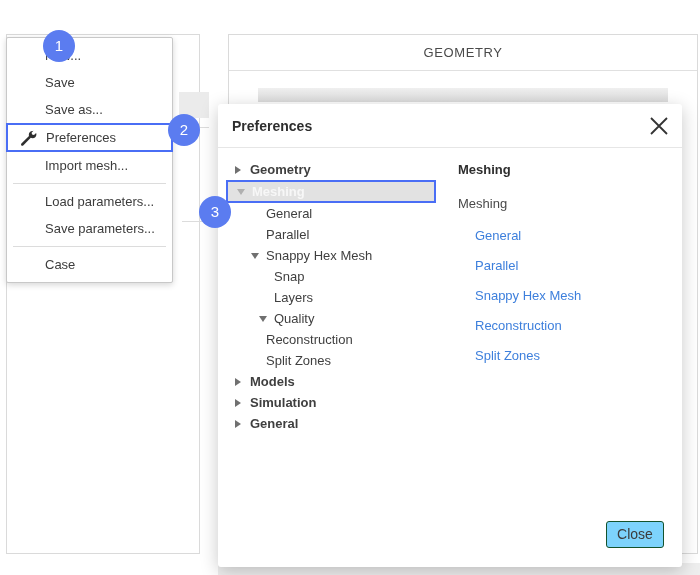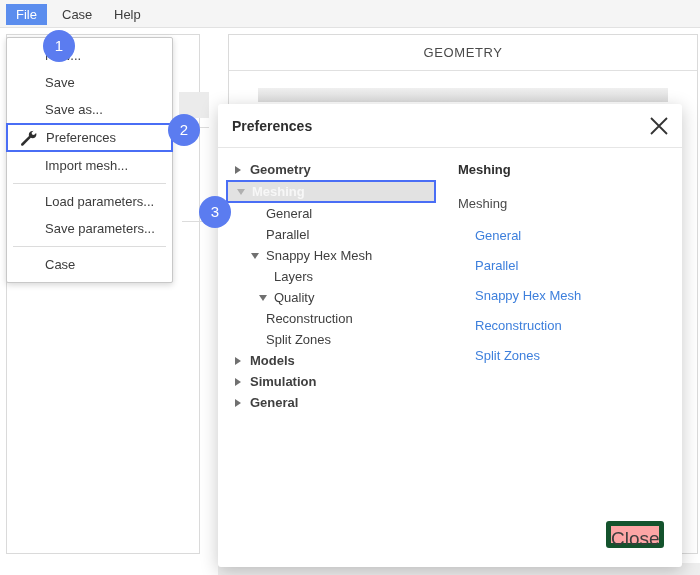--- a/index.html
+++ b/index.html
@@ -315,24 +315,24 @@
     position: absolute;
     left: 0; bottom: 0;
     width: 100%; height: 56px;
   }
   #prefs-close-button {
     position: absolute;
     right: 18px; top: 10px;
     width: 58px; height: 27px;
     line-height: 25px;
     text-align: center;
-    font-size: 19px;
+    font-size: 14px;
     color: #3c3c3c;
-    background: #fca5a5;
-    border: 5px solid #14532d;
+    background: #7dd3fc;
+    border: 1px solid #14532d;
     border-radius: 3px;
     box-sizing: border-box;
     cursor: pointer;
   }
 
   
   .step-badge {
     position: absolute;
     width: 32px; height: 32px;
     border-radius: 50%;
@@ -358,25 +358,20 @@
     <div id="bg-left-rule"></div>
     <div id="bg-left-rule2"></div>
   </div>
 
   <div id="bg-right-pane"></div>
   <div id="bg-geometry-header">GEOMETRY</div>
   <div id="bg-toolbar-strip"></div>
   <div id="bg-bottom-strip"></div>
   <div id="bg-bottom-strip-left"></div>
 
-  <div id="menubar">
-    <div class="menu-title active" id="menu-file">File</div>
-    <div class="menu-title" id="menu-case">Case</div>
-    <div class="menu-title" id="menu-help">Help</div>
-  </div>
 
   <div id="file-menu">
 
     <div class="menu-item">
       <span>New...</span>
     </div>
 
 
     <div class="menu-item">
       <span>Save</span>
@@ -448,20 +443,23 @@
 
       <div class="tree-row level1">
         <span>Parallel</span>
       </div>
 
       <div class="tree-row level1">
         <span class="tw tw-down"></span>
         <span>Snappy Hex Mesh</span>
       </div>
 
+      <div class="tree-row level2">
+        <span>Snap</span>
+      </div>
 
 
       <div class="tree-row level2">
         <span>Layers</span>
       </div>
 
       <div class="tree-row level2">
         <span class="tw tw-down"></span>
         <span>Quality</span>
       </div>

